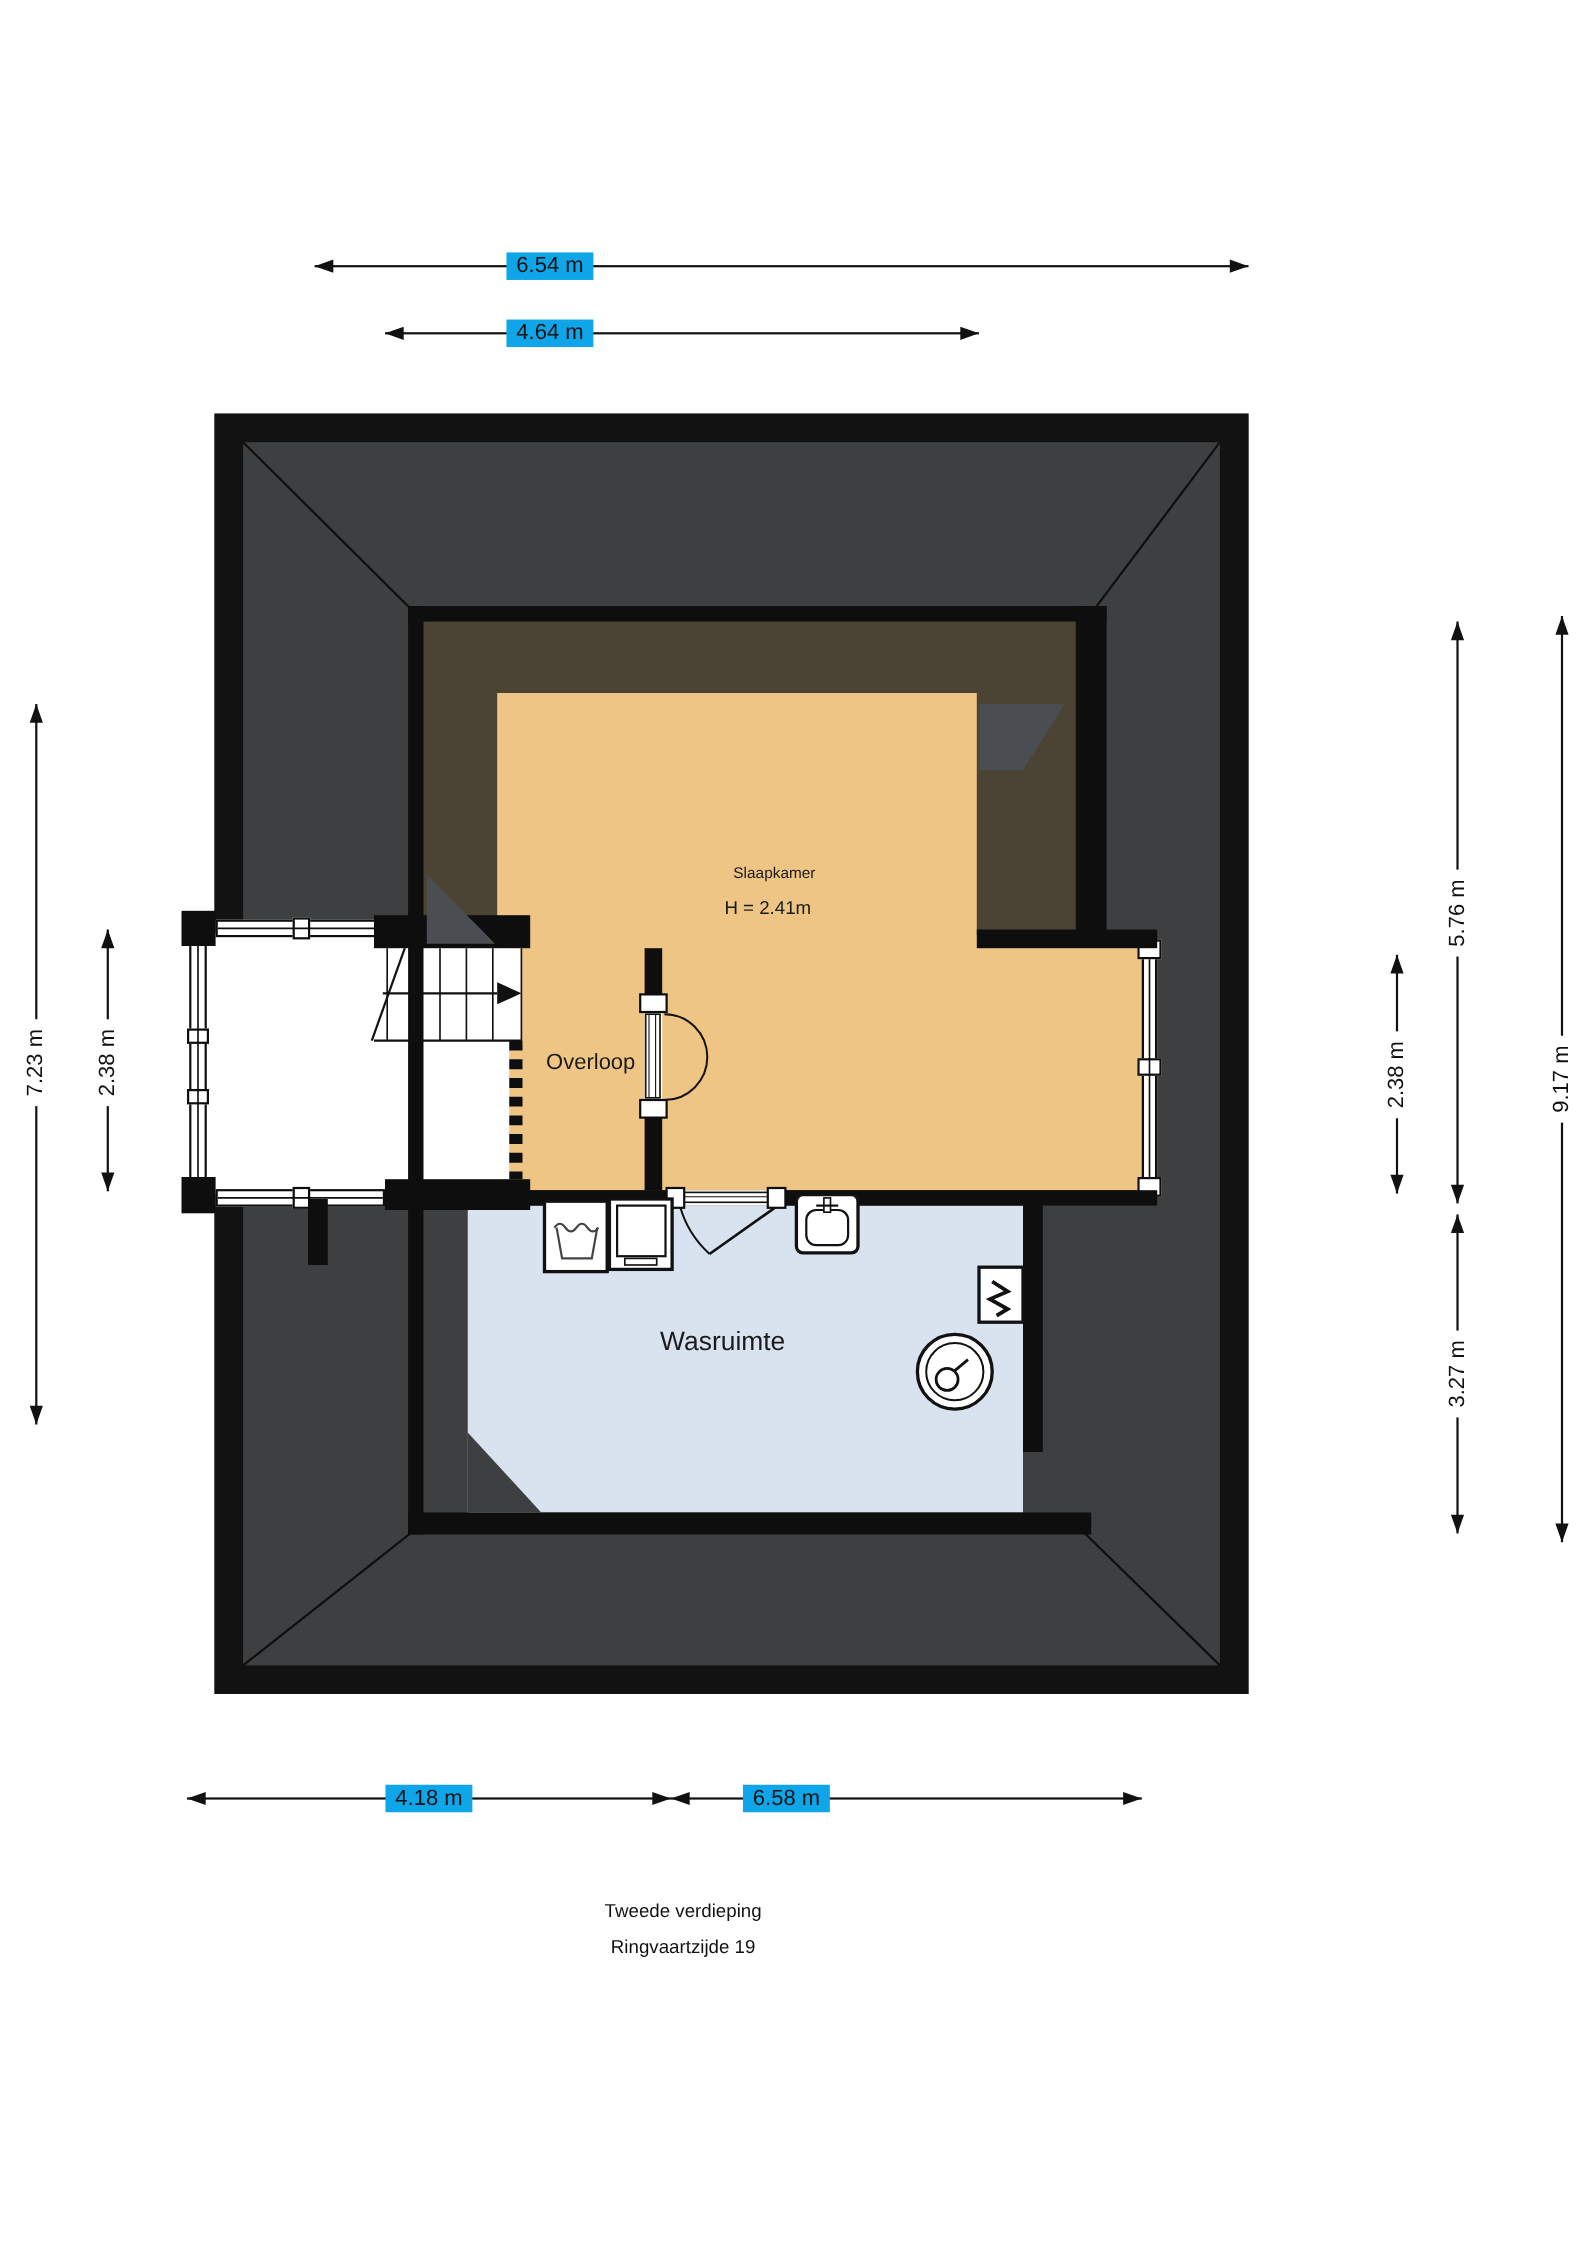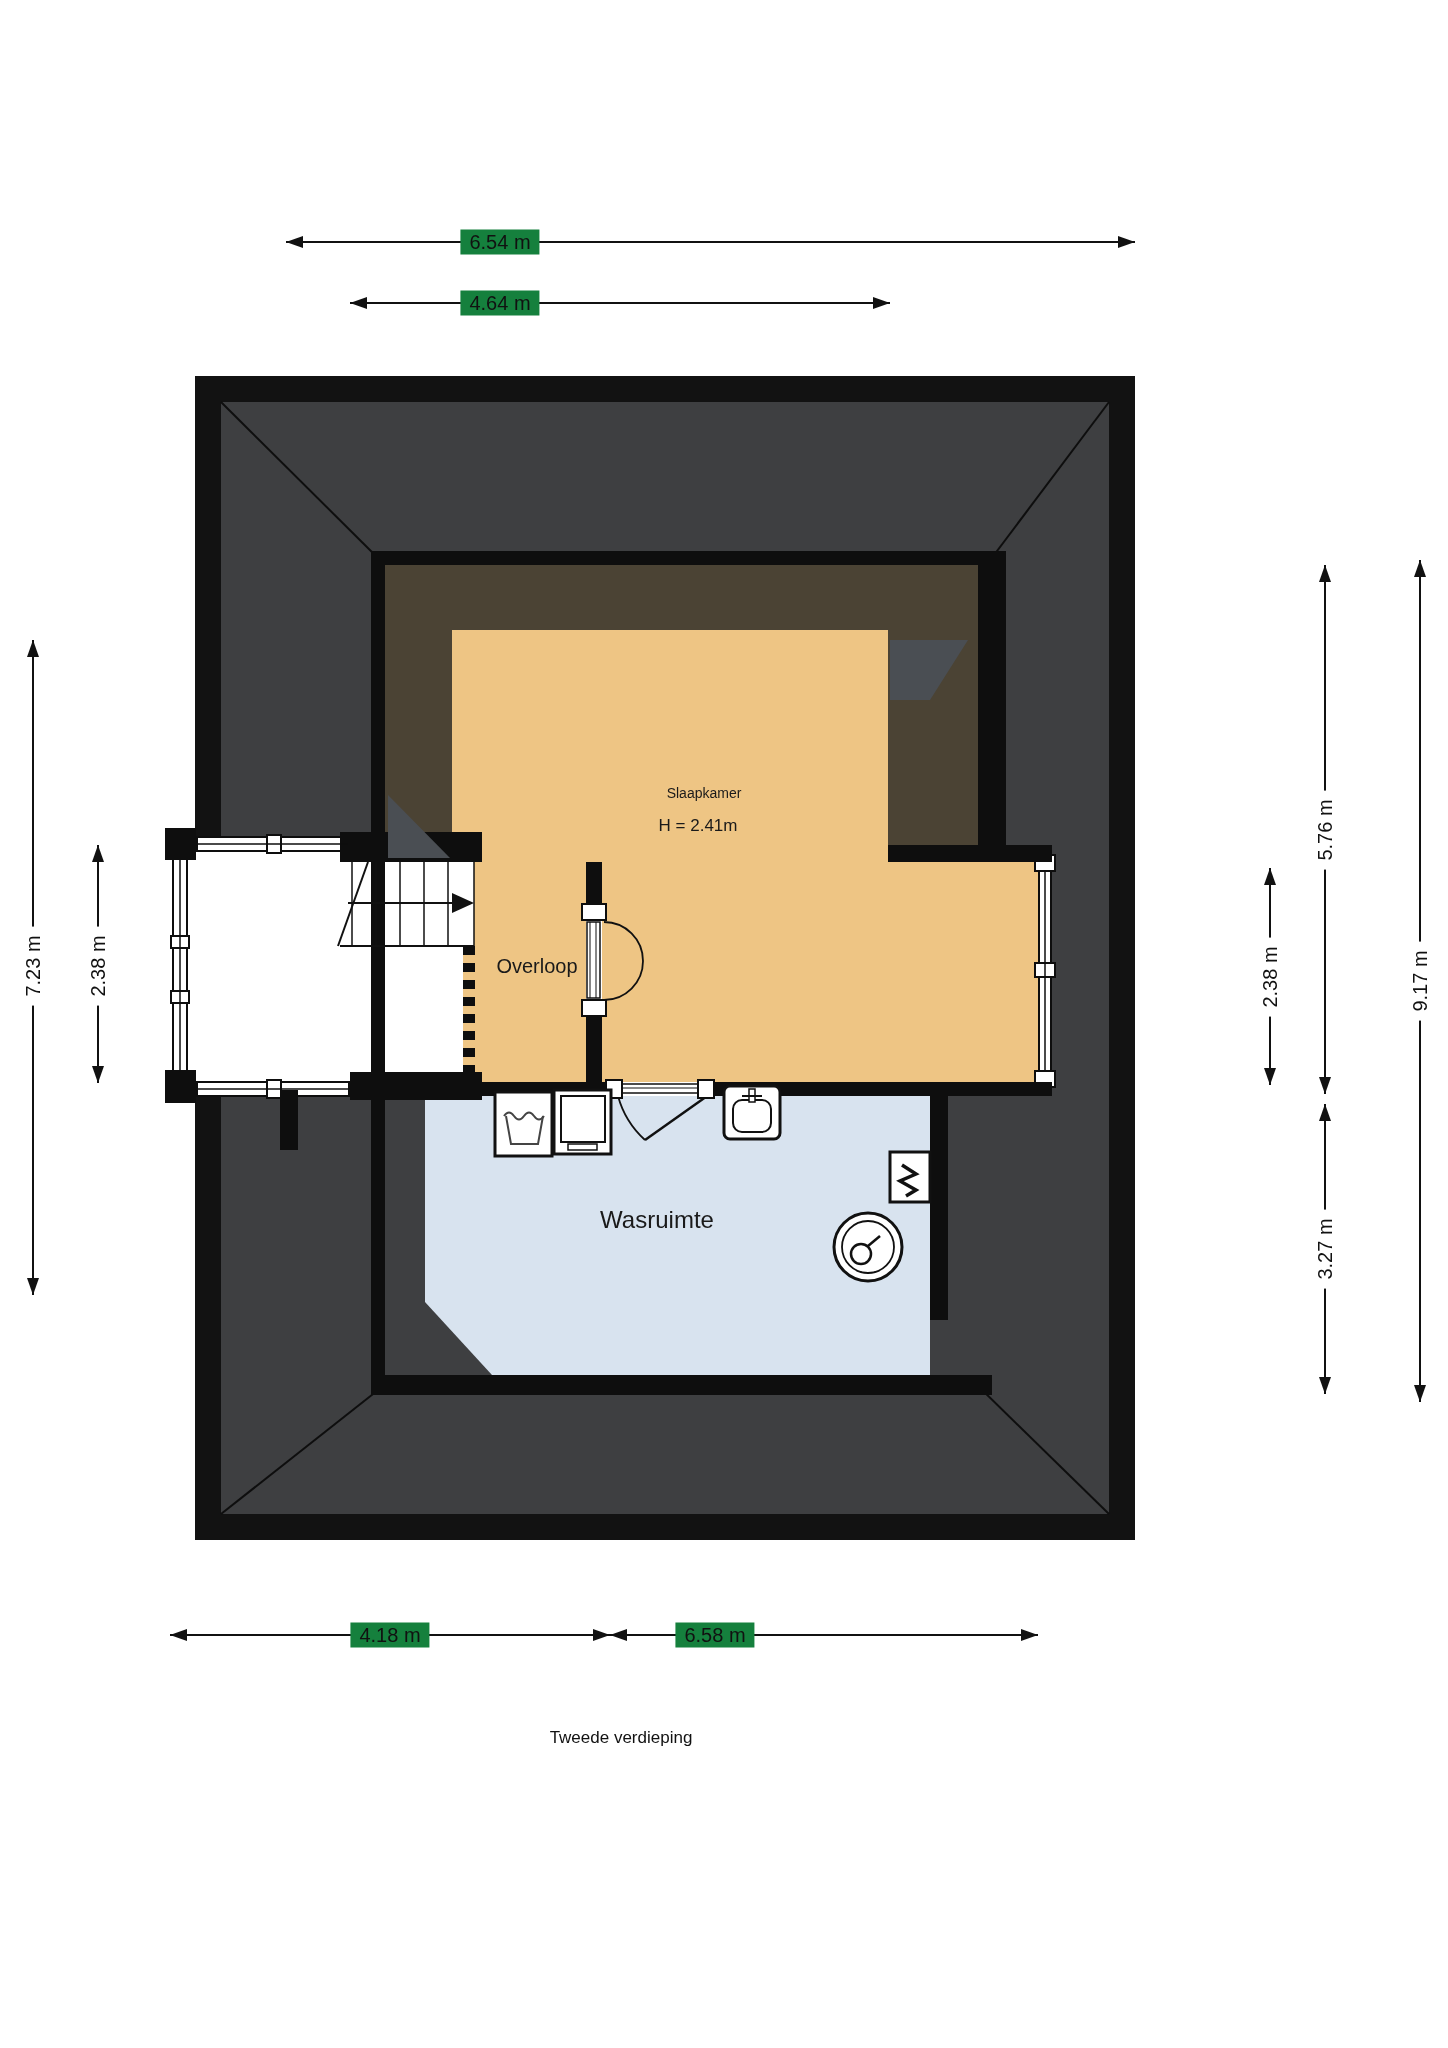--- a/index.html
+++ b/index.html
@@ -13,21 +13,21 @@
   .room{position:absolute;}
   .svg-layer{left:0;top:0;width:1448px;height:2048px;pointer-events:none;}
   
   .dim-line-h{height:2px;background:#111;}
   .dim-line-v{width:2px;background:#111;}
   .ah{width:0;height:0;position:absolute;}
   .ah-left {border-top:6px solid transparent;border-bottom:6px solid transparent;border-right:17px solid #111;left:0;top:-5px;}
   .ah-right{border-top:6px solid transparent;border-bottom:6px solid transparent;border-left:17px solid #111;right:0;top:-5px;}
   .ah-up   {border-left:6px solid transparent;border-right:6px solid transparent;border-bottom:17px solid #111;top:0;left:-5px;}
   .ah-down {border-left:6px solid transparent;border-right:6px solid transparent;border-top:17px solid #111;bottom:0;left:-5px;}
-  .dim-label{position:absolute;transform:translate(-50%,-50%);background:#15803d;padding:1px 9px;
+  .dim-label{position:absolute;transform:translate(-50%,-50%);background:#0ea5e9;padding:1px 9px;
              font-size:20px;white-space:nowrap;}
   .dim-label-v{position:absolute;transform:translate(-50%,-50%) rotate(-90deg);background:#fff;padding:1px 9px;
                font-size:20px;white-space:nowrap;}
   
   .room-label{position:absolute;transform:translate(-50%,-50%);font-size:14px;color:#1a1a1a;white-space:nowrap;}
   .room-sublabel{position:absolute;transform:translate(-50%,-50%);font-size:17px;color:#1a1a1a;white-space:nowrap;}
   
   .win{position:absolute;background:#fff;border:2px solid #0e0e0e;box-sizing:border-box;}
   .mullion{position:absolute;background:#fff;border:2px solid #0e0e0e;box-sizing:border-box;}
   
@@ -229,15 +229,16 @@
   <div class="dim-label" style="left:390px;top:1635px;">4.18 m</div>
 
   <div class="abs dim-line-h" style="left:610px;top:1634px;width:428px;">
     <span class="ah ah-left"></span>
       <span class="ah ah-right"></span>
   </div>
   <div class="dim-label" style="left:715px;top:1635px;">6.58 m</div>
 
   <div class="title-block">
     <div>Tweede verdieping</div>
+    <div>Ringvaartzijde 19</div>
   </div>
 
 </div>
 
 </body></html>

